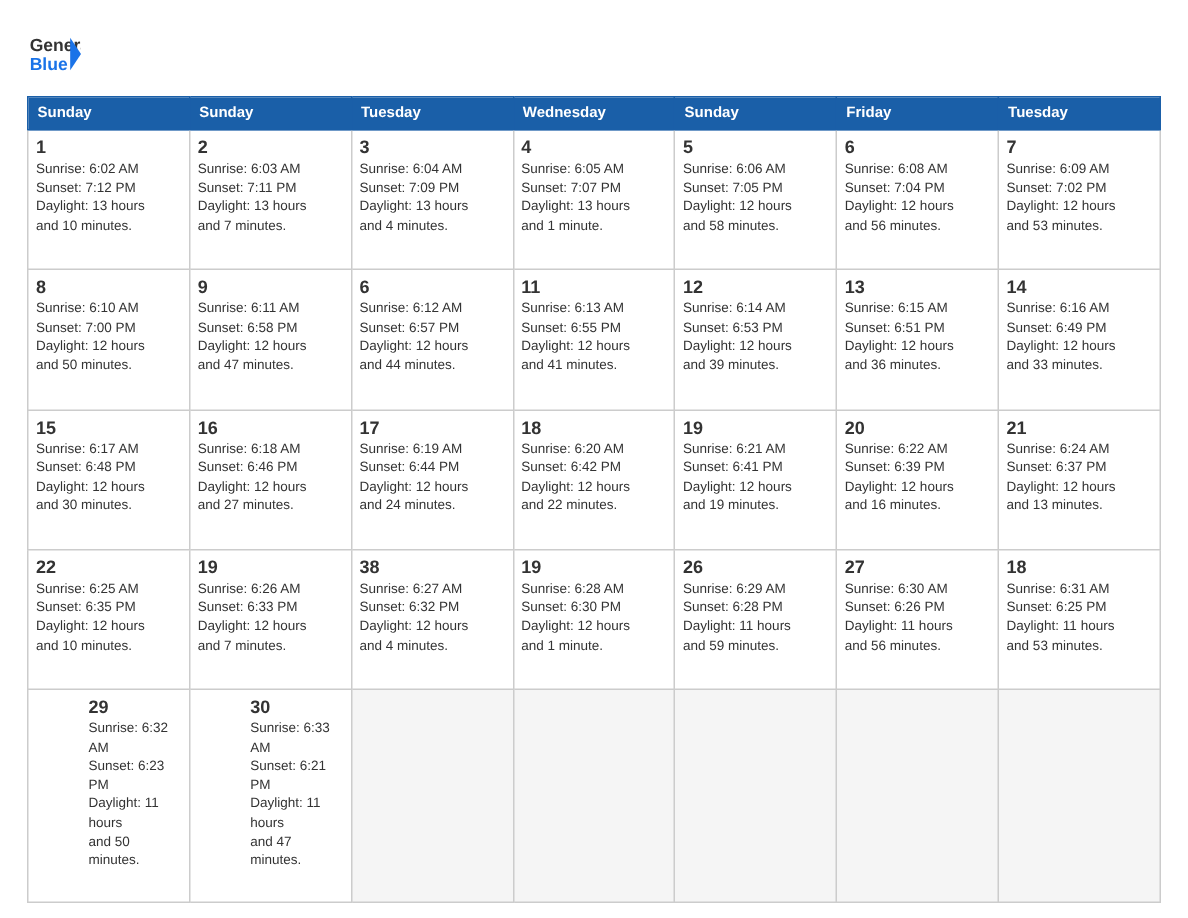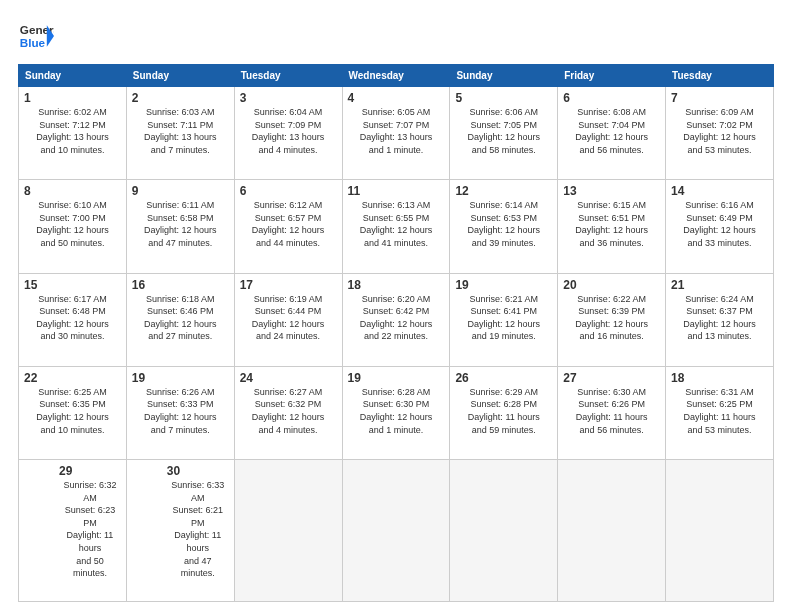--- a/index.html
+++ b/index.html
@@ -75,21 +75,20 @@
     .day-num {
       font-size: 12px;
       font-weight: bold;
       display: block;
       margin-bottom: 1px;
     }
     .day-info {
       line-height: 1.4;
       font-size: 9px;
       color: #333;
-      text-align: center;
     }
     .week-row td {
       height: 82px;
     }
     .last-row td {
       height: 70px;
       padding-left: 40px;
     }
   </style>
 </head>
@@ -216,21 +215,21 @@
         <tr class="week-row">
           <td>
             <span class="day-num">22</span>
             <div class="day-info">Sunrise: 6:25 AM<br>Sunset: 6:35 PM<br>Daylight: 12 hours<br>and 10 minutes.</div>
           </td>
           <td>
             <span class="day-num">19</span>
             <div class="day-info">Sunrise: 6:26 AM<br>Sunset: 6:33 PM<br>Daylight: 12 hours<br>and 7 minutes.</div>
           </td>
           <td>
-            <span class="day-num">24</span>
+            <span class="day-num">38</span>
             <div class="day-info">Sunrise: 6:27 AM<br>Sunset: 6:32 PM<br>Daylight: 12 hours<br>and 4 minutes.</div>
           </td>
           <td>
             <span class="day-num">19</span>
             <div class="day-info">Sunrise: 6:28 AM<br>Sunset: 6:30 PM<br>Daylight: 12 hours<br>and 1 minute.</div>
           </td>
           <td>
             <span class="day-num">26</span>
             <div class="day-info">Sunrise: 6:29 AM<br>Sunset: 6:28 PM<br>Daylight: 11 hours<br>and 59 minutes.</div>
           </td>

